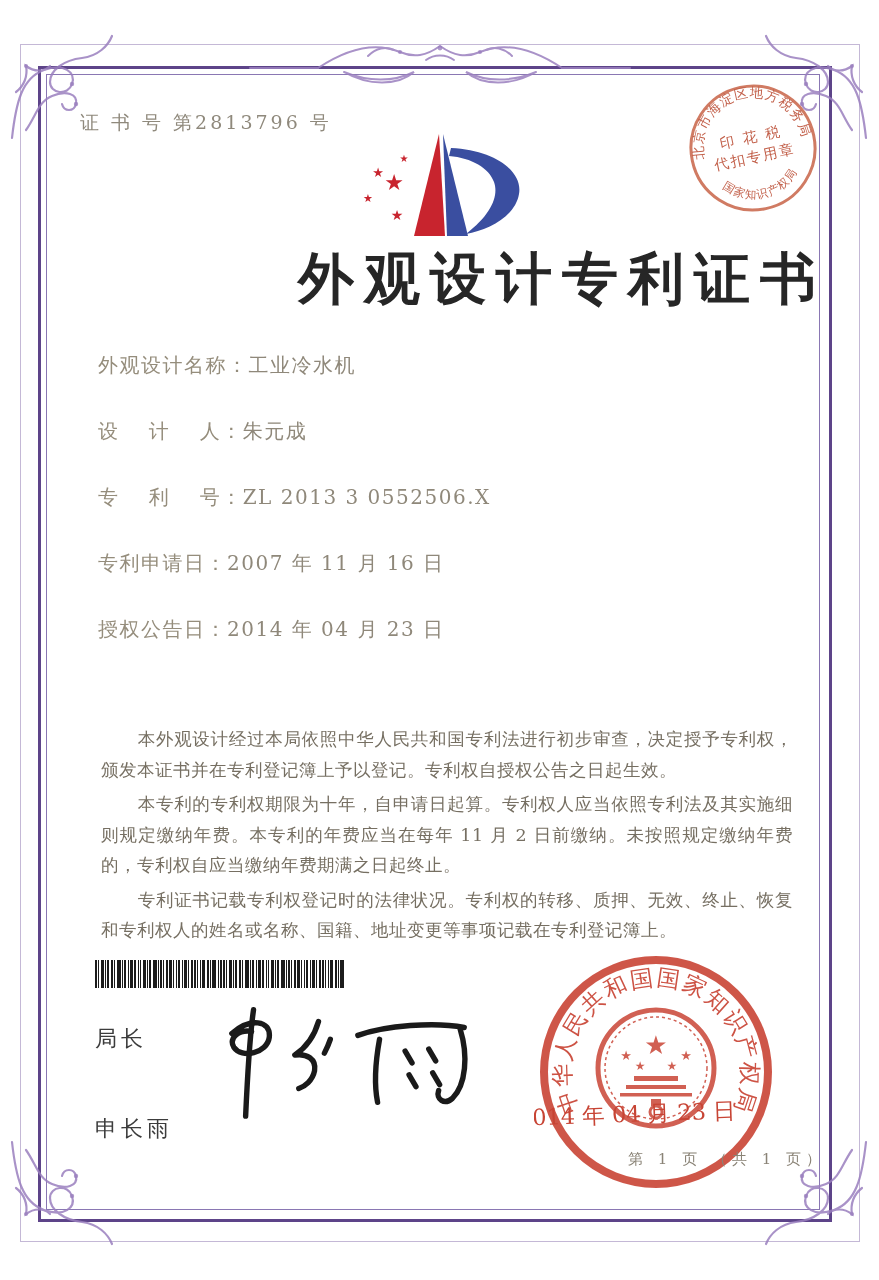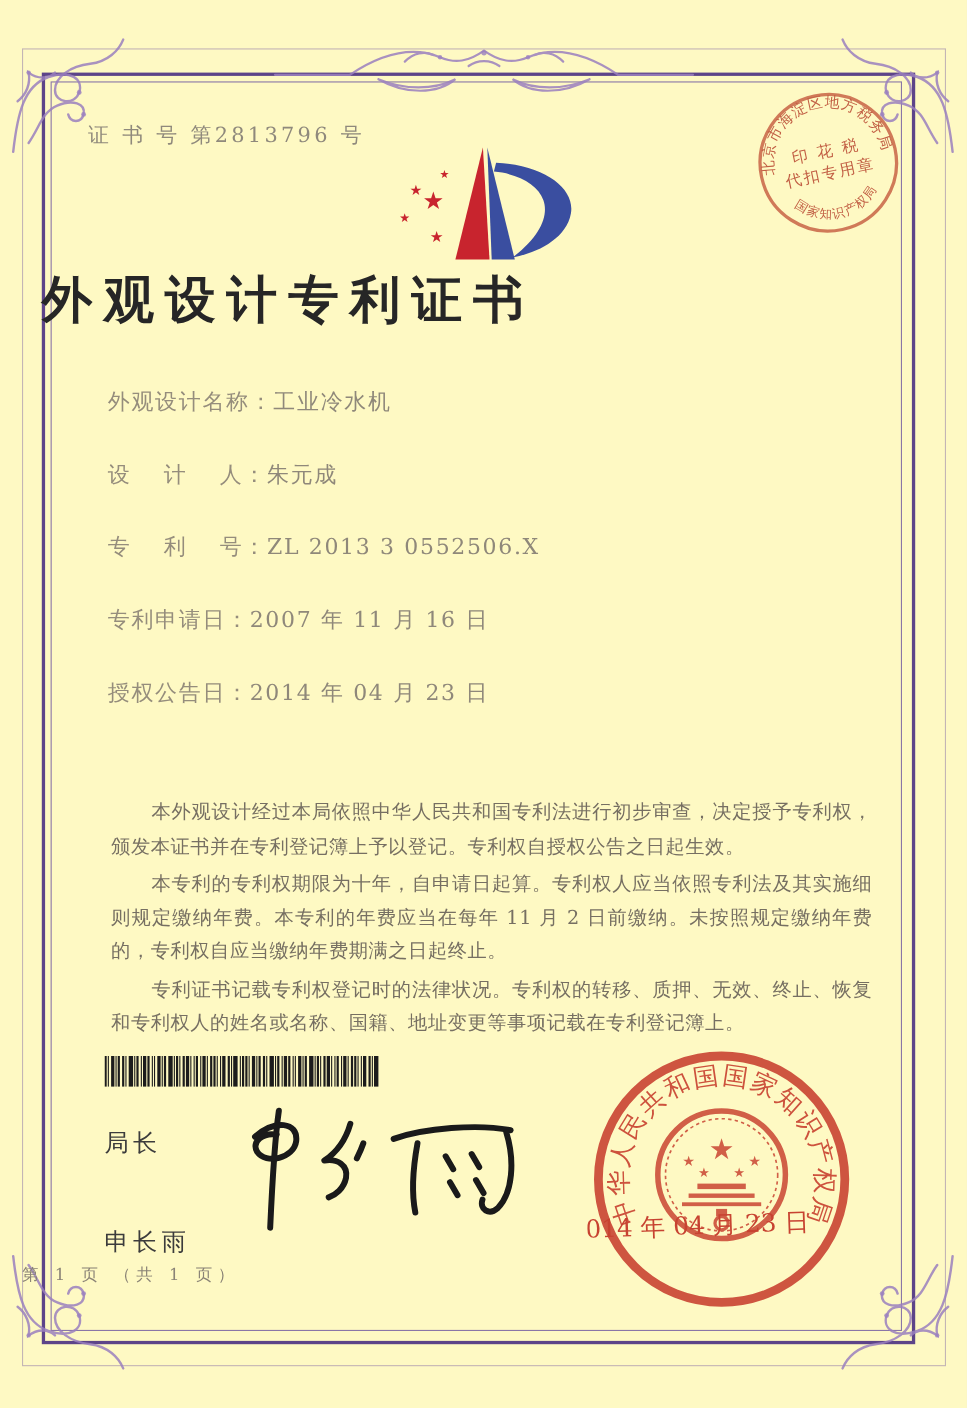--- a/index.html
+++ b/index.html
@@ -1,56 +1,56 @@
 <!DOCTYPE html>
 <html><head>
 <meta charset="utf-8">
 <style>
   html,body{margin:0;padding:0;background:#e8e8e6;}
-  #page{position:relative;width:879px;height:1280px;background:#fef9c3;margin:0 auto;
+  #page{position:relative;width:879px;height:1280px;background:#ffffff;margin:0 auto;
         font-family:"DejaVu Serif","Liberation Serif",serif;overflow:hidden;}
   
   .frame-outer{position:absolute;left:20px;top:44px;width:838px;height:1196px;
                border:1px solid rgba(125,97,163,.45);}
   .frame-inner{position:absolute;left:38px;top:66px;width:788px;height:1150px;
                border:3px solid #5d4489;}
   .frame-inner2{position:absolute;left:46px;top:74px;width:772px;height:1134px;
                 border:1px solid rgba(109,85,160,.8);}
   .flourish{position:absolute;width:110px;height:110px;}
   .fl-tl{left:6px;top:32px;}
   .fl-tr{left:762px;top:32px;transform:scaleX(-1);}
   .fl-bl{left:6px;top:1138px;transform:scaleY(-1);}
   .fl-br{left:762px;top:1138px;transform:scale(-1,-1);}
   .fl-topcenter{position:absolute;left:248px;top:26px;width:384px;height:72px;}
   
   .cert-no{position:absolute;left:80px;top:110px;font-size:19px;color:#8f897c;
            letter-spacing:3px;}
   .tax-stamp{position:absolute;left:683px;top:78px;width:140px;height:140px;
              transform:rotate(-12deg);opacity:.92;}
   .logo{position:absolute;left:348px;top:122px;width:190px;height:128px;}
-  .title{position:absolute;left:38px;top:242px;width:788px;text-align:left;
-         font-size:46px;font-weight:700;color:#262626;letter-spacing:10px;}
+  .title{position:absolute;left:38px;top:242px;width:788px;text-align:right;
+         font-size:56px;font-weight:700;color:#262626;letter-spacing:10px;}
   
   .fields{position:absolute;left:98px;top:352px;width:660px;}
   .field-row{height:66px;font-size:20px;color:#958d7c;letter-spacing:1.5px;
              white-space:nowrap;}
   .field-row .val{color:#8f887a;}
   
   .paras{position:absolute;left:97px;top:720px;width:700px;}
   .paras p{margin:4px;font-size:17.5px;line-height:30.5px;color:#766f62;
            text-align:justify;text-indent:2.1em;letter-spacing:.5px;}
   
   .barcode{position:absolute;left:95px;top:960px;width:250px;height:28px;}
   .signer-title{position:absolute;left:95px;top:1024px;font-size:22px;color:#3c3c3c;
                 letter-spacing:4px;font-family:"DejaVu Sans","Liberation Sans",sans-serif;}
   .signer-name{position:absolute;left:95px;top:1114px;font-size:22px;color:#3c3c3c;
                letter-spacing:4px;font-family:"DejaVu Sans","Liberation Sans",sans-serif;}
   .signature{position:absolute;left:192px;top:996px;width:316px;height:128px;}
   .seal{position:absolute;left:534px;top:950px;width:246px;height:246px;opacity:.95;}
-  .footer{position:absolute;left:20px;top:1150px;width:788px;text-align:left;
+  .footer{position:absolute;left:38px;top:1150px;width:788px;text-align:right;
           font-size:15px;color:#8a8376;letter-spacing:5px;}
 </style>
 </head>
 <body>
 
 <div id="page">
 
   <div class="frame-outer"></div>
   <div class="frame-inner"></div>
   <div class="frame-inner2"></div>

